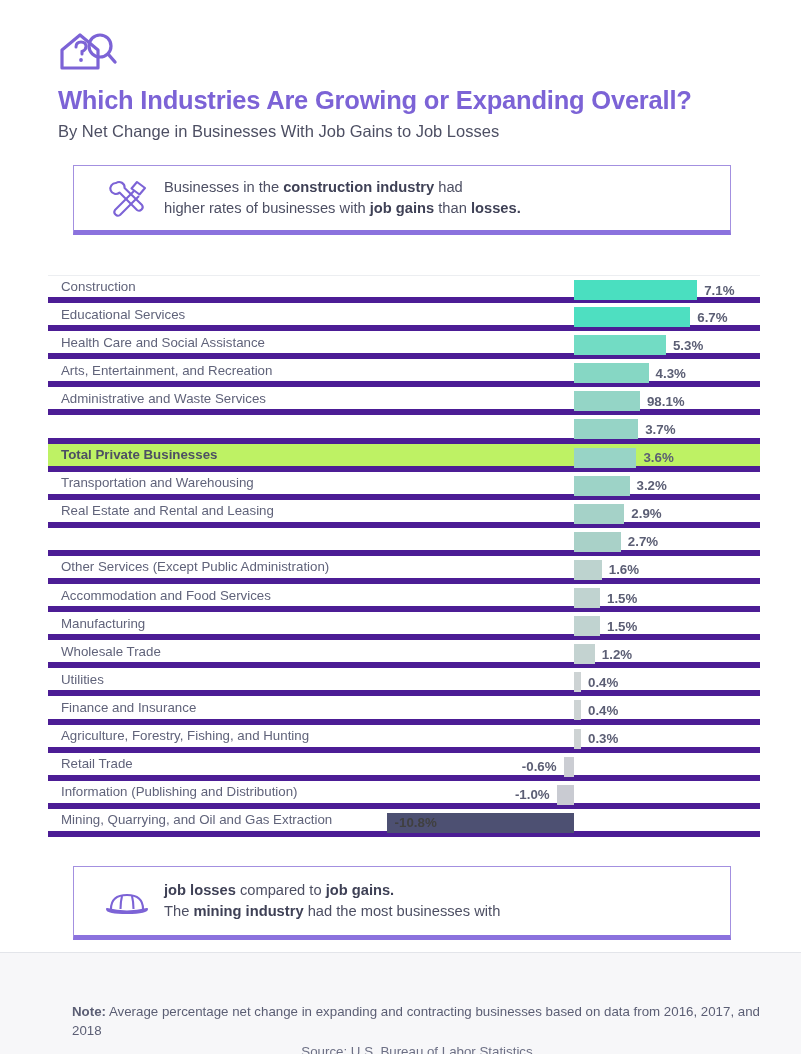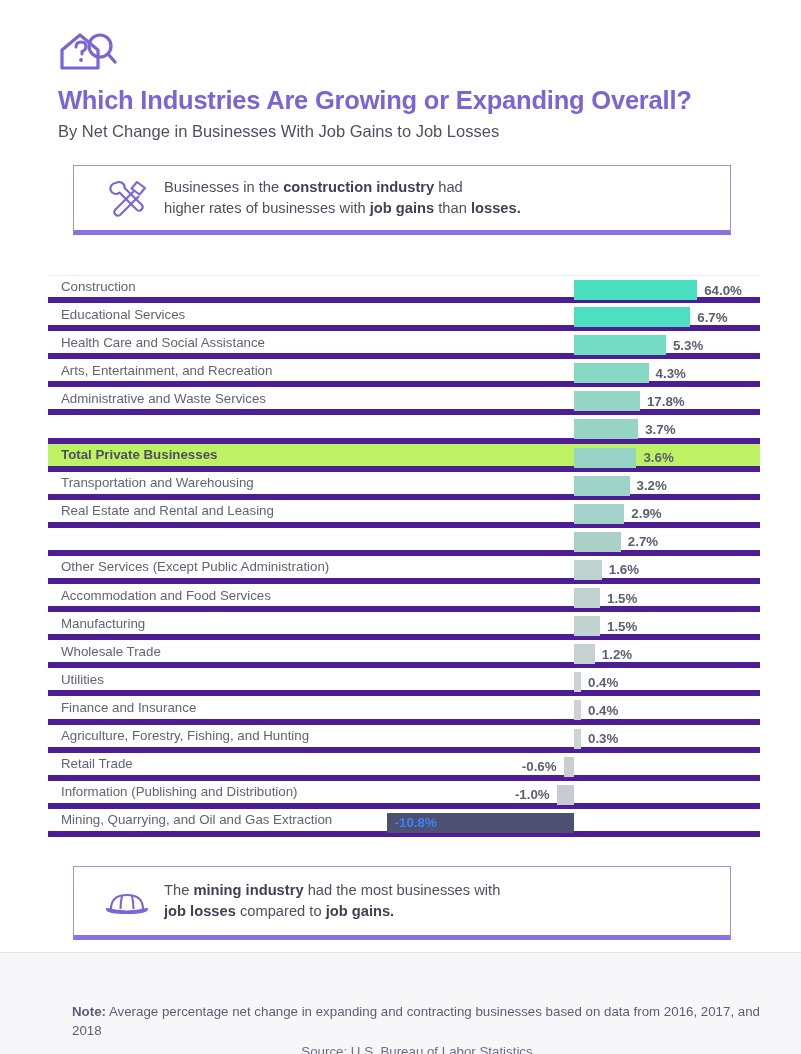--- a/index.html
+++ b/index.html
@@ -116,21 +116,21 @@
     position: absolute;
     top: 0;
     height: 28px;
     display: flex;
     align-items: center;
     font-size: 13.3px;
     font-weight: bold;
     color: #5b5e74;
     white-space: nowrap;
   }
-  .bar-value.inside { color: #3b82f6; }
+  .bar-value.inside { color: #404040; }
 
   
   .footer-sep {
     position: absolute;
     left: 0; right: 0;
     top: 952px;
     height: 1px;
     background: #e3e5ea;
   }
   .footer-band {
@@ -191,21 +191,21 @@
       <div><span>Businesses in the </span><b>construction industry</b><span> had</span></div>
       <div><span>higher rates of businesses with </span><b>job gains</b><span> than </span><b>losses.</b></div>
     </div>
   </div>
 
   <div class="chart">
       <div class="row">
         <div class="row-label">Construction</div>
         <div class="plot">
           <div class="bar" style="background: rgb(74, 223, 192); left: 526px; width: 123.185px;"></div>
-          <div class="bar-value" style="left: 656.185px;">64.0%</div>
+          <div class="bar-value" style="left: 656.185px;">7.1%</div>
         </div>
       </div>
       <div class="row">
         <div class="row-label">Educational Services</div>
         <div class="plot">
           <div class="bar" style="background: rgb(78, 223, 193); left: 526px; width: 116.245px;"></div>
           <div class="bar-value" style="left: 649.245px;">6.7%</div>
         </div>
       </div>
       <div class="row">
@@ -219,21 +219,21 @@
         <div class="row-label">Arts, Entertainment, and Recreation</div>
         <div class="plot">
           <div class="bar" style="background: rgb(134, 215, 196); left: 526px; width: 74.605px;"></div>
           <div class="bar-value" style="left: 607.605px;">4.3%</div>
         </div>
       </div>
       <div class="row">
         <div class="row-label">Administrative and Waste Services</div>
         <div class="plot">
           <div class="bar" style="background: rgb(148, 213, 198); left: 526px; width: 65.93px;"></div>
-          <div class="bar-value" style="left: 598.93px;">17.8%</div>
+          <div class="bar-value" style="left: 598.93px;">98.1%</div>
         </div>
       </div>
       <div class="row">
         <div class="plot">
           <div class="bar" style="background: rgb(150, 212, 198); left: 526px; width: 64.195px;"></div>
           <div class="bar-value" style="left: 597.195px;">3.7%</div>
         </div>
       </div>
       <div class="row highlight">
         <div class="row-label">Total Private Businesses</div>
@@ -337,22 +337,22 @@
   <div class="callout bottom">
     <span class="callout-icon">
       <svg width="48" height="40" viewBox="0 0 48 40" fill="none" xmlns="http://www.w3.org/2000/svg">
         <path d="M8 28 q0-14 16-14 q16 0 16 14" stroke="#7c63d6" stroke-width="2.1" fill="none" stroke-linecap="round"></path>
         <path d="M4 28 q20 5 40 0 q0 4-20 4 q-20 0-20-4 Z" stroke="#7c63d6" stroke-width="2.1" fill="none" stroke-linejoin="round"></path>
         <path d="M19 15 q-1.5 6-1.5 13" stroke="#7c63d6" stroke-width="2.1" fill="none"></path>
         <path d="M29 15 q1.5 6 1.5 13" stroke="#7c63d6" stroke-width="2.1" fill="none"></path>
       </svg>
     </span>
     <div class="callout-text">
+      <div><b>job losses</b><span> compared to </span><b>job gains.</b></div>
       <div><span>The </span><b>mining industry</b><span> had the most businesses with</span></div>
-      <div><b>job losses</b><span> compared to </span><b>job gains.</b></div>
     </div>
   </div>
 
   <div class="footer-sep"></div>
   <div class="footer-band"></div>
   <div class="footer">
     <div class="footer-note"><b>Note:</b><span> Average percentage net change in expanding and contracting businesses based on data from 2016, 2017, and 2018</span></div>
     <div class="footer-source">Source: U.S. Bureau of Labor Statistics</div>
   </div>
 

